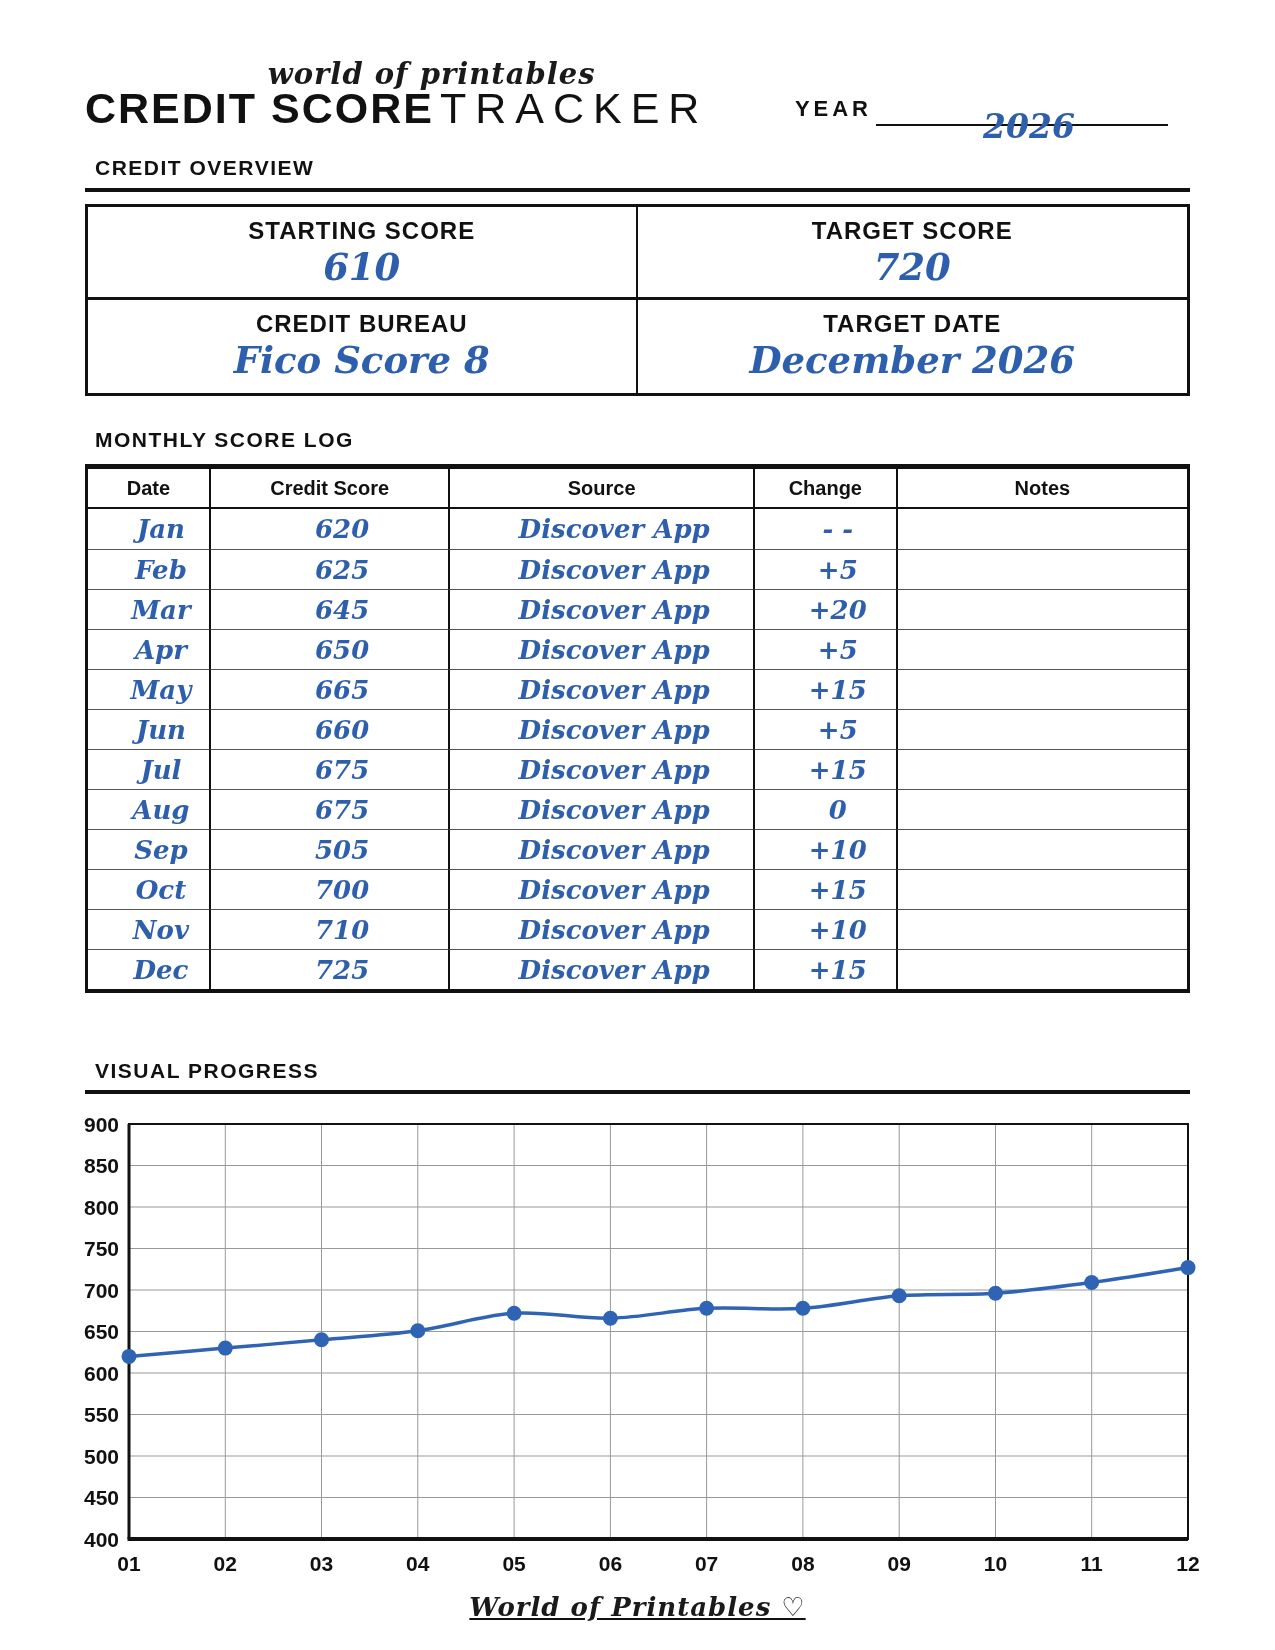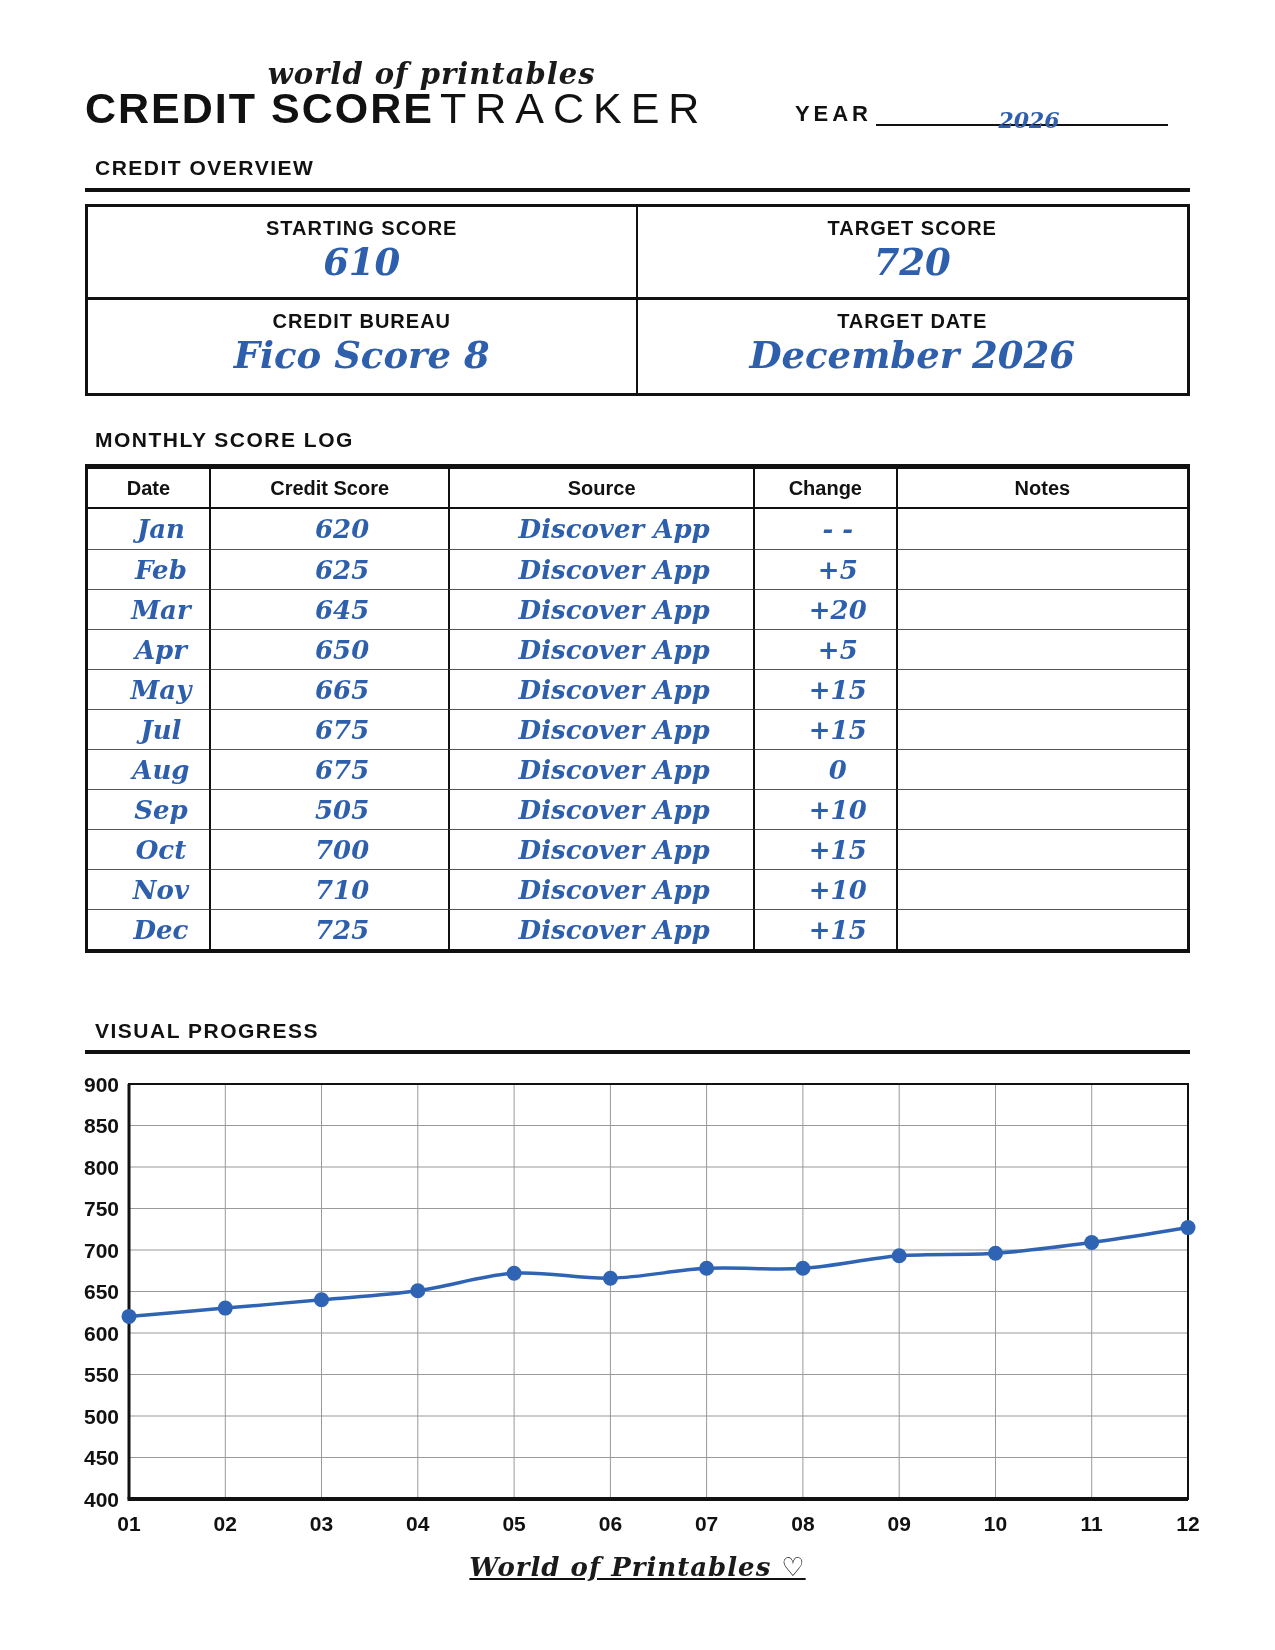--- a/index.html
+++ b/index.html
@@ -31,22 +31,22 @@
   .title-bold{font-weight:900;letter-spacing:2px;}
   .title-light{font-weight:400;letter-spacing:9px;margin-left:6px;}
   .year-block{display:flex;align-items:center;margin-right:22px;padding-bottom:6px;}
   .year-label{font-weight:bold;font-size:22px;letter-spacing:4px;line-height:1;}
   .year-line{
     display:inline-block;width:292px;border-bottom:2.5px solid var(--black);
     text-align:center;margin-left:4px;position:relative;
   }
   .year-value{
     font-family:"DejaVu Serif", serif;font-style:italic;font-weight:bold;
-    color:var(--ink);font-size:22px;line-height:1;display:inline-block;
-    position:relative;top:8px;margin-left:14px;
+    color:var(--ink);font-size:33px;line-height:1;display:inline-block;
+    position:relative;top:19px;margin-left:14px;
   }
   
   .section-heading{
     font-size:21px;font-weight:bold;letter-spacing:1.5px;line-height:24px;
     padding-left:10px;
   }
   .h-overview{margin-top:24px;}
   .h-log{margin-top:32px;}
   .h-progress{margin-top:66px;}
   .rule{height:4px;background:var(--black);margin-top:8px;}
@@ -54,21 +54,21 @@
   
   .overview-table{
     margin-top:12px;
     border:3px solid var(--black);
     display:grid;grid-template-columns:1fr 1fr;
   }
   .ov-cell{height:93px;text-align:center;padding-top:10px;}
   .ov-cell.c0{border-right:2.5px solid var(--black);border-bottom:3px solid var(--black);}
   .ov-cell.c1{border-bottom:3px solid var(--black);}
   .ov-cell.c2{border-right:2.5px solid var(--black);}
-  .ov-label{font-size:20px;font-weight:bold;letter-spacing:1px;}
+  .ov-label{font-size:24px;font-weight:bold;letter-spacing:1px;}
   .ov-value{
     font-family:"DejaVu Serif", serif;font-style:italic;font-weight:bold;
     color:var(--ink);font-size:37px;line-height:1.2;
   }
   
   .log-table{
     margin-top:12px;width:100%;
     border-collapse:separate;border-spacing:0;
     border:3px solid var(--black);
     border-top-width:5px;border-bottom-width:4px;
@@ -192,20 +192,27 @@
             <td class="hw">650</td>
             <td class="hw">Discover App</td>
             <td class="hw">+5</td>
             <td></td>
           </tr>
           <tr>
             <td class="hw">May</td>
             <td class="hw">665</td>
             <td class="hw">Discover App</td>
             <td class="hw">+15</td>
+            <td></td>
+          </tr>
+          <tr>
+            <td class="hw">Jun</td>
+            <td class="hw">660</td>
+            <td class="hw">Discover App</td>
+            <td class="hw">+5</td>
             <td></td>
           </tr>
           <tr>
             <td class="hw">Jul</td>
             <td class="hw">675</td>
             <td class="hw">Discover App</td>
             <td class="hw">+15</td>
             <td></td>
           </tr>
           <tr>

